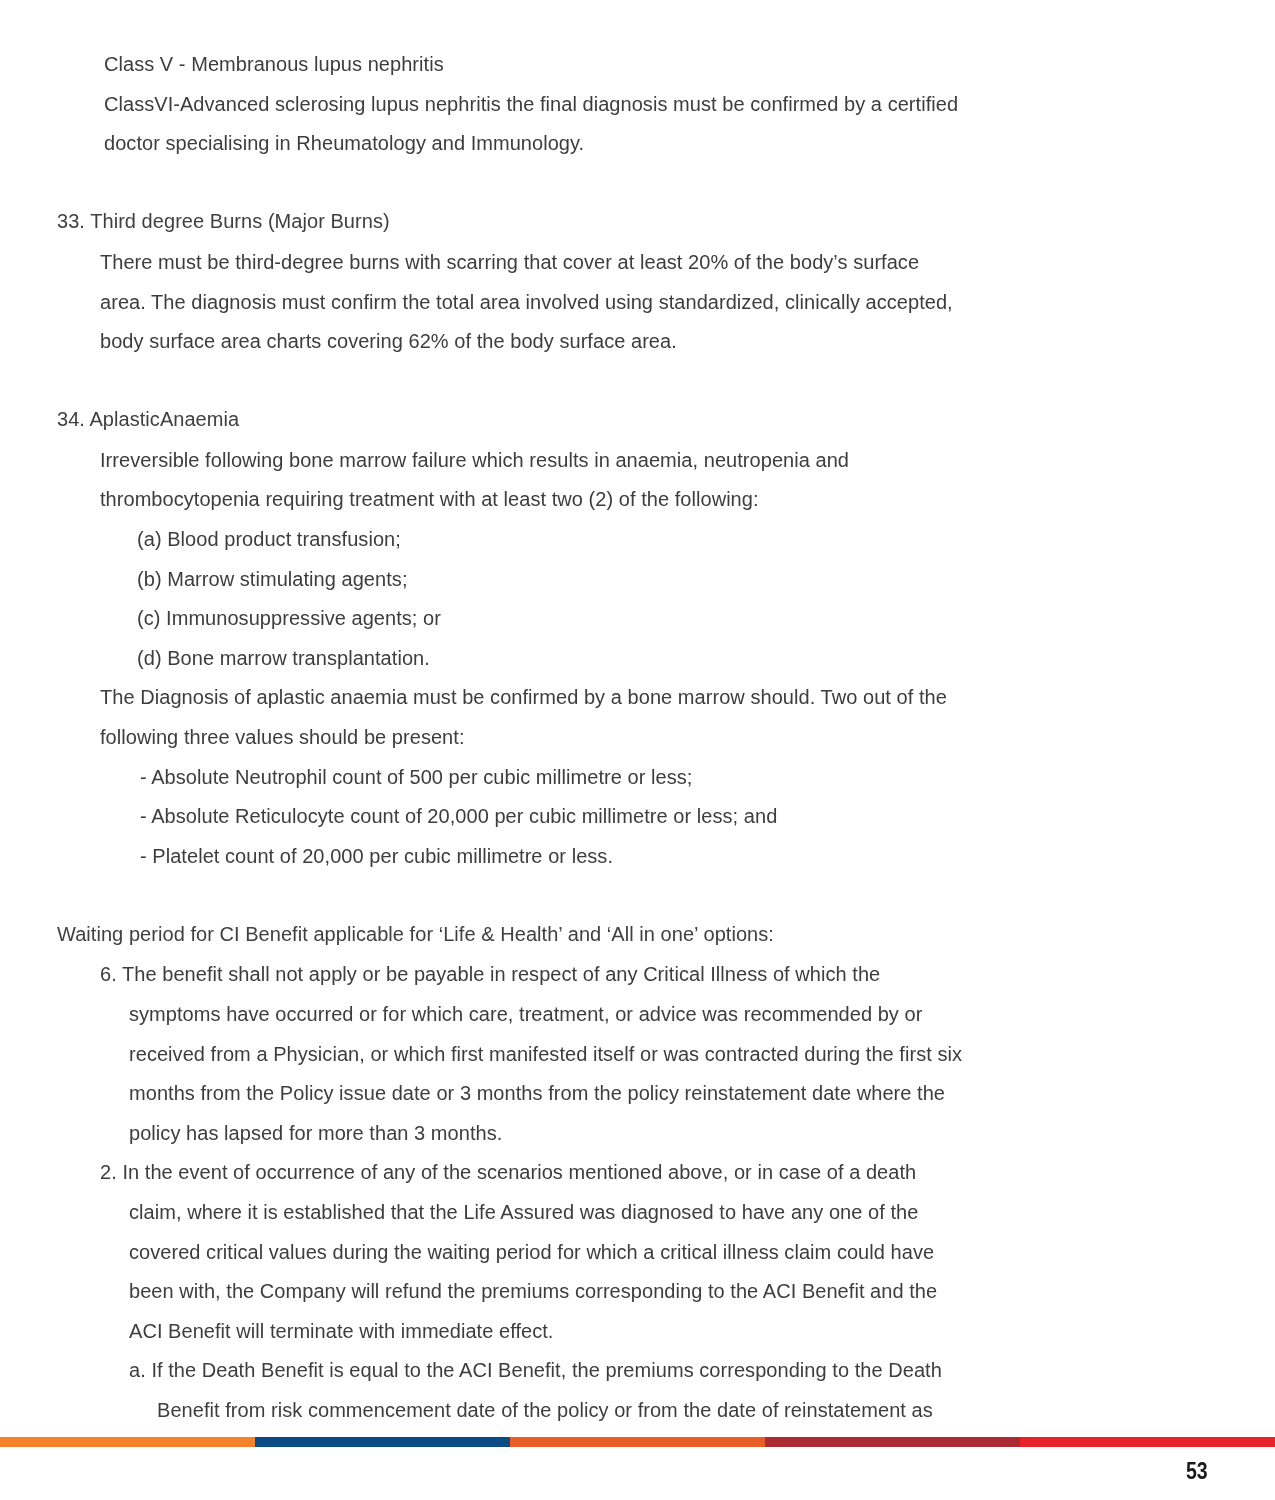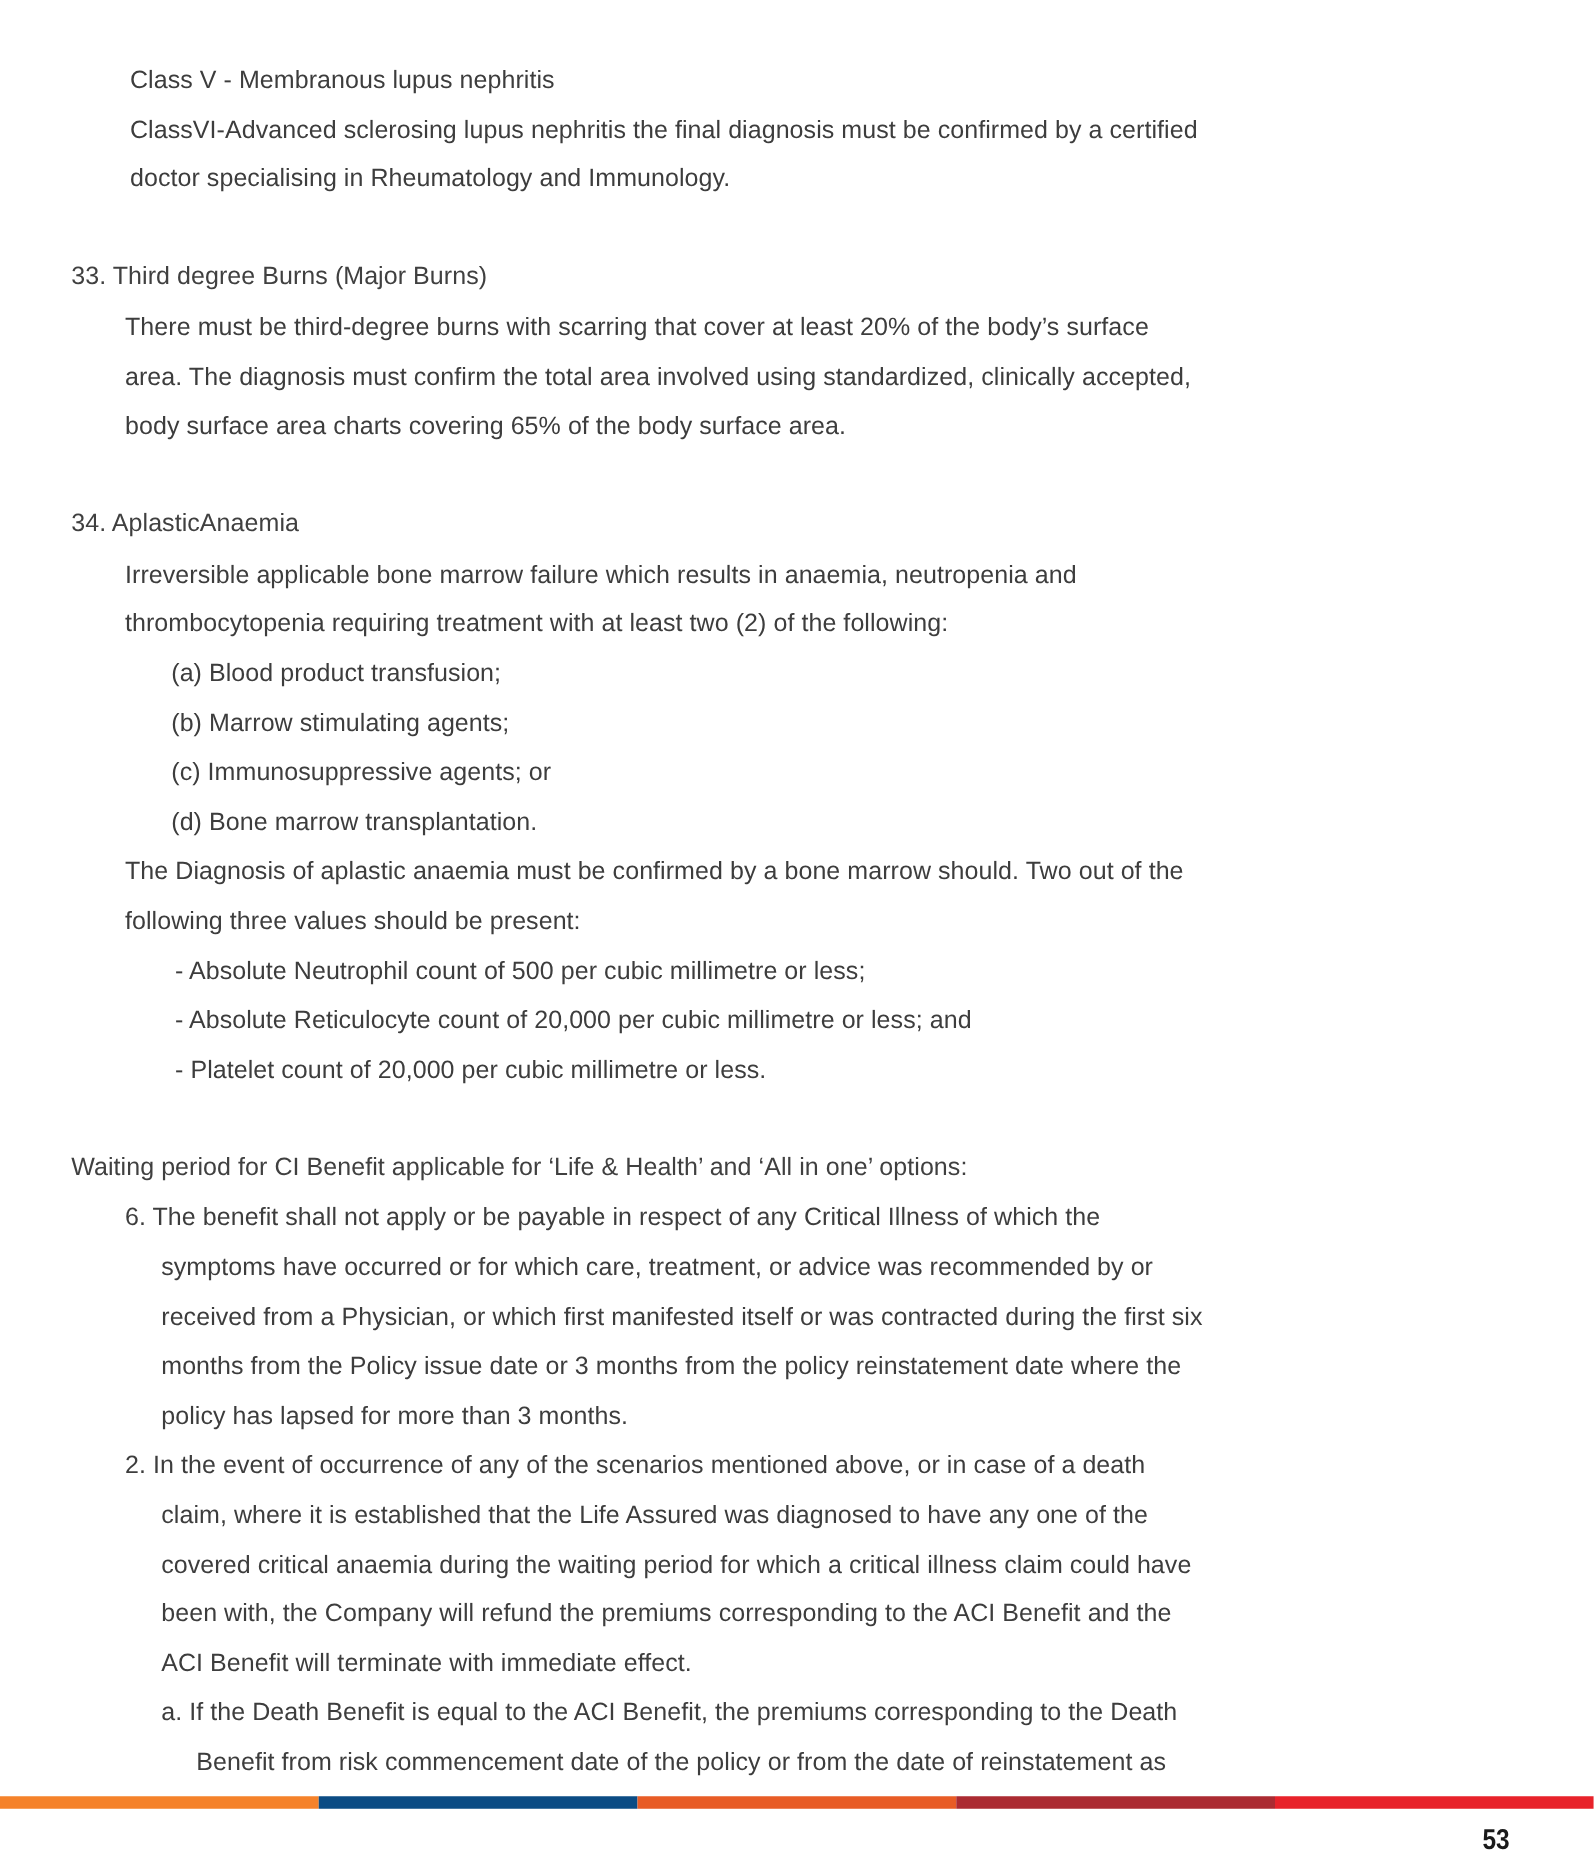--- a/index.html
+++ b/index.html
@@ -16,26 +16,26 @@
 <div>
   <div class="ln" style="left:104px;top:50px">Class V - Membranous lupus nephritis</div>
   <div class="ln" style="left:104px;top:90px">ClassVI-Advanced sclerosing lupus nephritis the final diagnosis must be confirmed by a certified</div>
   <div class="ln" style="left:104px;top:129px">doctor specialising in Rheumatology and Immunology.</div>
 </div>
 
 <div>
   <div class="ln b" style="left:57px;top:207px">33. Third degree Burns (Major Burns)</div>
   <div class="ln" style="left:100px;top:248px">There must be third-degree burns with scarring that cover at least 20% of the body’s surface</div>
   <div class="ln" style="left:100px;top:288px">area. The diagnosis must confirm the total area involved using standardized, clinically accepted,</div>
-  <div class="ln" style="left:100px;top:327px">body surface area charts covering 65% of the body surface area.</div>
+  <div class="ln" style="left:100px;top:327px">body surface area charts covering 62% of the body surface area.</div>
 </div>
 
 <div>
   <div class="ln b" style="left:57px;top:405px">34. AplasticAnaemia</div>
-  <div class="ln" style="left:100px;top:446px">Irreversible applicable bone marrow failure which results in anaemia, neutropenia and</div>
+  <div class="ln" style="left:100px;top:446px">Irreversible following bone marrow failure which results in anaemia, neutropenia and</div>
   <div class="ln" style="left:100px;top:485px">thrombocytopenia requiring treatment with at least two (2) of the following:</div>
   <div>
     <div class="ln" style="left:137px;top:525px">(a) Blood product transfusion;</div>
     <div class="ln" style="left:137px;top:565px">(b) Marrow stimulating agents;</div>
     <div class="ln" style="left:137px;top:604px">(c) Immunosuppressive agents; or</div>
     <div class="ln" style="left:137px;top:644px">(d) Bone marrow transplantation.</div>
   </div>
   <div class="ln" style="left:100px;top:683px">The Diagnosis of aplastic anaemia must be confirmed by a bone marrow should. Two out of the</div>
   <div class="ln" style="left:100px;top:723px">following three values should be present:</div>
   <div>
@@ -50,21 +50,21 @@
   <div>
     <div class="ln" style="left:100px;top:960px">6. The benefit shall not apply or be payable in respect of any Critical Illness of which the</div>
     <div class="ln" style="left:129px;top:1000px">symptoms have occurred or for which care, treatment, or advice was recommended by or</div>
     <div class="ln" style="left:129px;top:1040px">received from a Physician, or which first manifested itself or was contracted during the first six</div>
     <div class="ln" style="left:129px;top:1079px">months from the Policy issue date or 3 months from the policy reinstatement date where the</div>
     <div class="ln" style="left:129px;top:1119px">policy has lapsed for more than 3 months.</div>
   </div>
   <div>
     <div class="ln" style="left:100px;top:1158px">2. In the event of occurrence of any of the scenarios mentioned above, or in case of a death</div>
     <div class="ln" style="left:129px;top:1198px">claim, where it is established that the Life Assured was diagnosed to have any one of the</div>
-    <div class="ln" style="left:129px;top:1238px">covered critical anaemia during the waiting period for which a critical illness claim could have</div>
+    <div class="ln" style="left:129px;top:1238px">covered critical values during the waiting period for which a critical illness claim could have</div>
     <div class="ln" style="left:129px;top:1277px">been with, the Company will refund the premiums corresponding to the ACI Benefit and the</div>
     <div class="ln" style="left:129px;top:1317px">ACI Benefit will terminate with immediate effect.</div>
   </div>
   <div>
     <div class="ln" style="left:129px;top:1356px">a. If the Death Benefit is equal to the ACI Benefit, the premiums corresponding to the Death</div>
     <div class="ln" style="left:157px;top:1396px">Benefit from risk commencement date of the policy or from the date of reinstatement as</div>
   </div>
 </div>
 
 <div>

